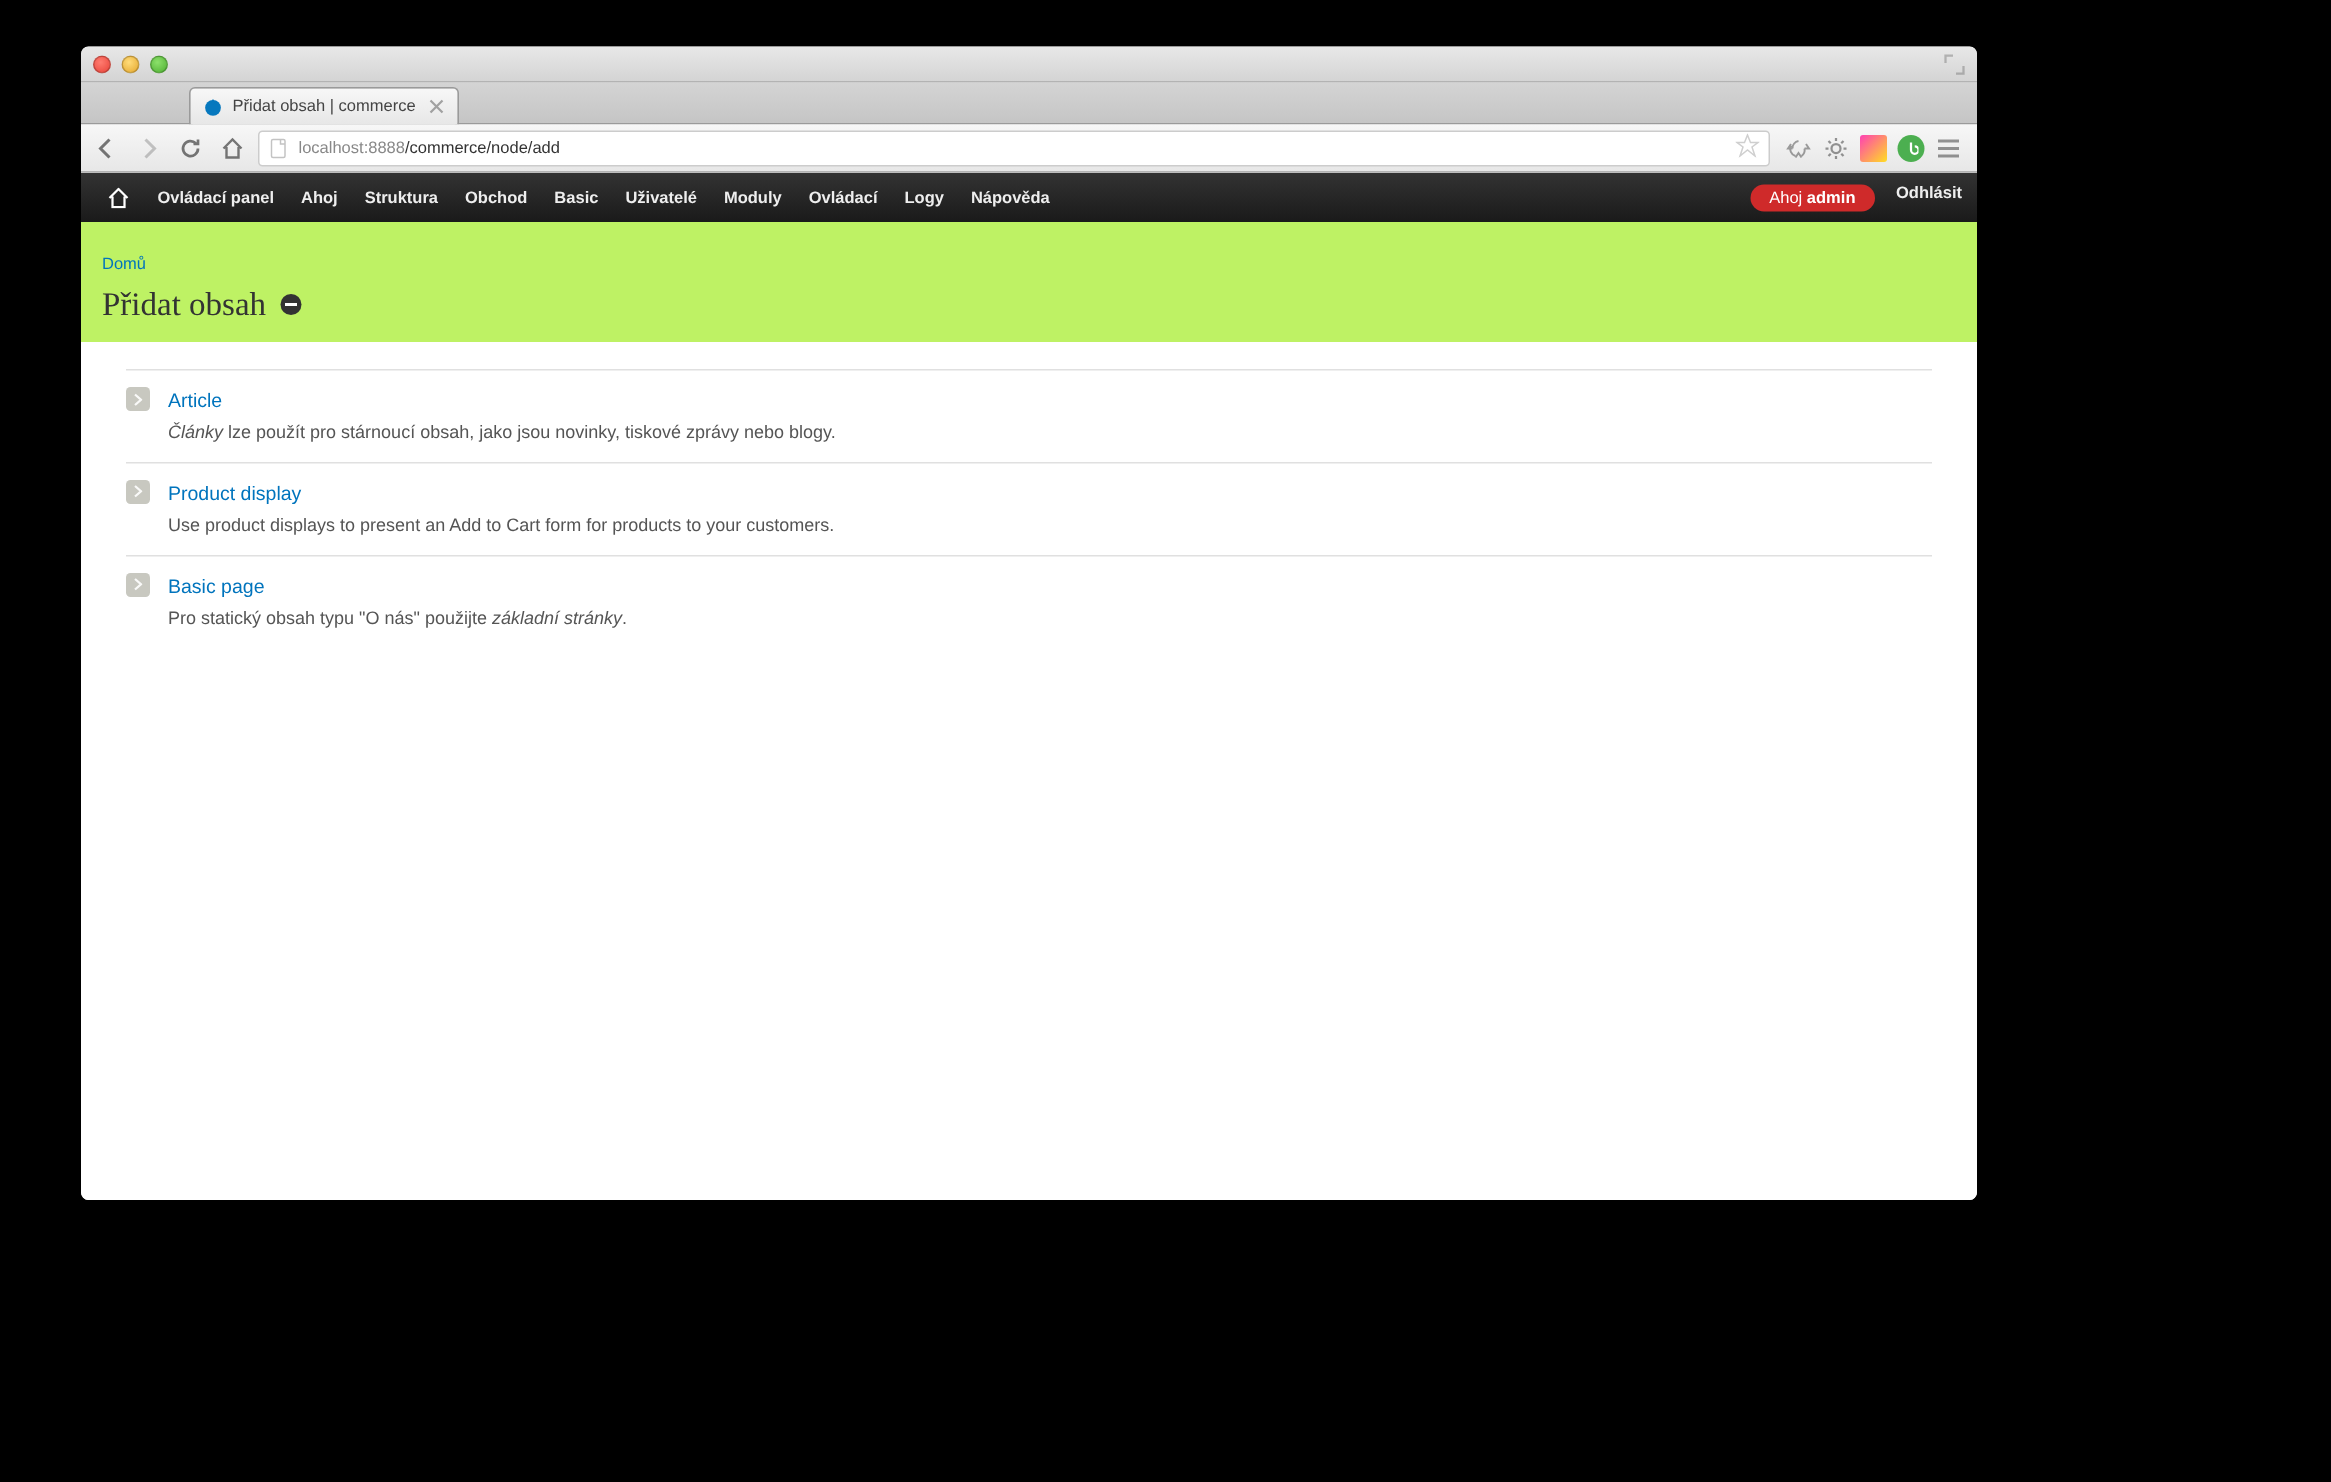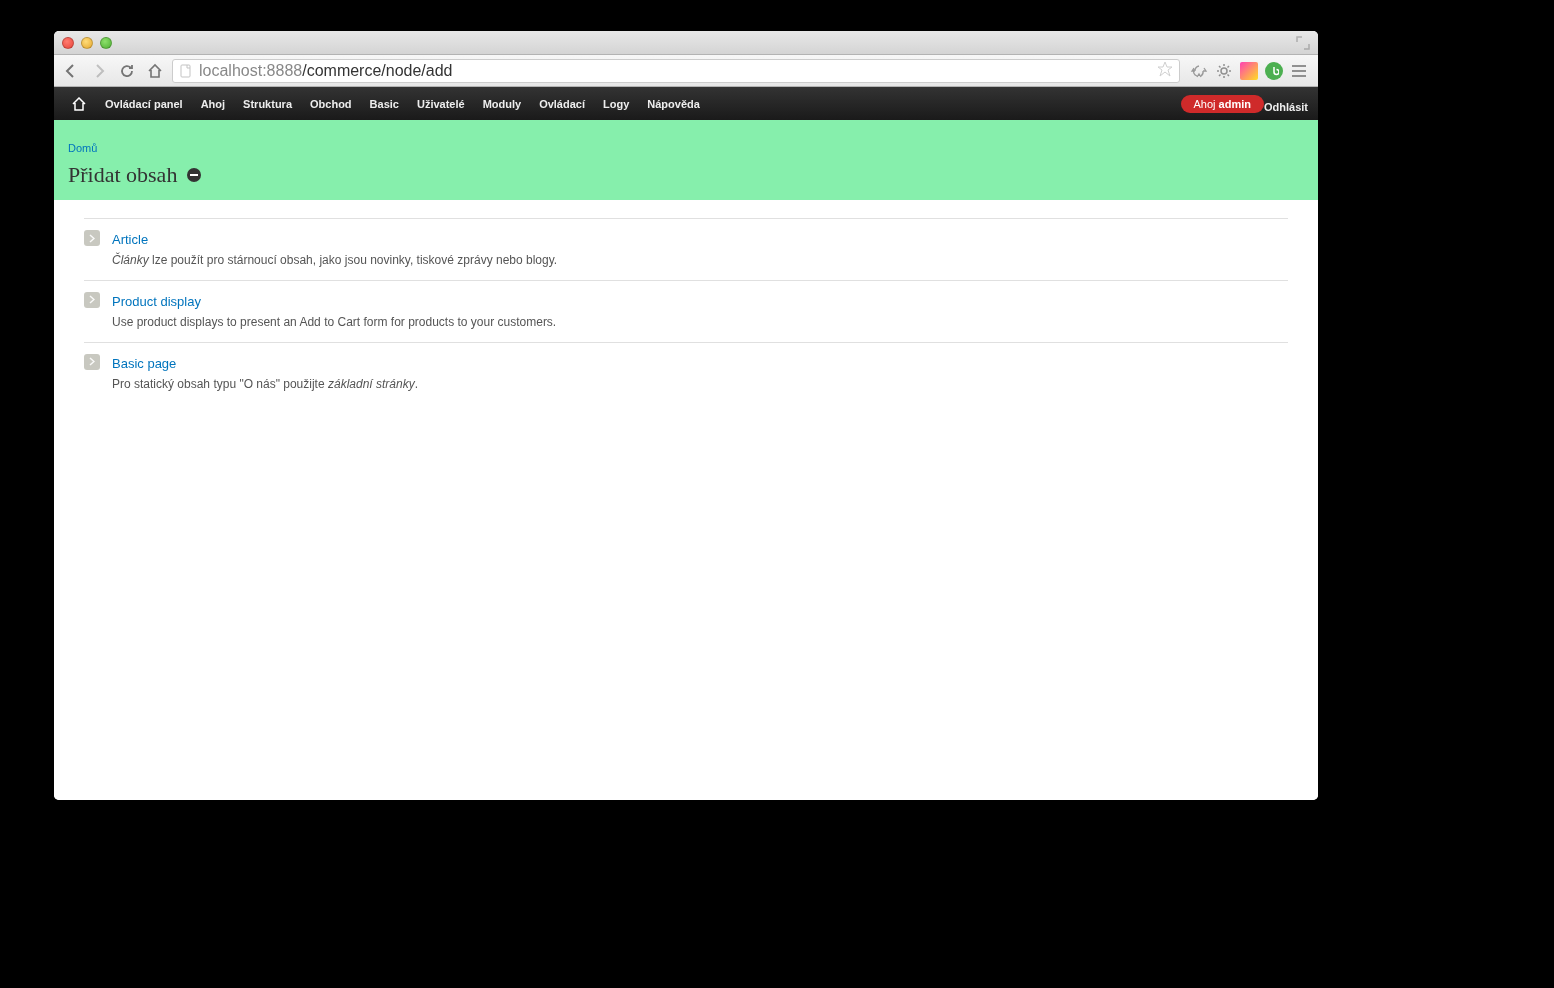--- a/index.html
+++ b/index.html
@@ -30,47 +30,47 @@
     .tab-favicon { width: 14px; height: 14px; margin-right: 6px; }
     .tab-close { margin-left: auto; width: 12px; height: 12px; opacity: 0.5; }
     
     
     .url-toolbar { height: 32px; background: linear-gradient(#f7f7f7, #e7e7e7); 
       border-bottom: 1px solid #b3b3b3; display: flex; align-items: center; padding: 0 6px; gap: 6px; }
     .nav-btn { width: 22px; height: 22px; display: flex; align-items: center; justify-content: center; 
       opacity: 0.65; cursor: pointer; }
     .nav-btn.disabled { opacity: 0.25; }
     .omnibox { flex: 1; height: 24px; background: #fff; border: 1px solid #ccc; border-radius: 3px;
-      display: flex; align-items: center; padding: 0 6px; font-size: 16px; color: #333; }
+      display: flex; align-items: center; padding: 0 6px; font-size: 11px; color: #333; }
     .omnibox-fileicon { width: 14px; height: 14px; margin-right: 6px; opacity: 0.5; }
     .url-host { color: #888; }
     .url-path { color: #333; }
     .omnibox-star { margin-left: auto; opacity: 0.35; width: 16px; }
     .toolbar-right { display: flex; align-items: center; gap: 7px; padding: 0 4px; }
     .tbicon { width: 18px; height: 18px; opacity: 0.55; }
     .color-square { width: 18px; height: 18px; background: linear-gradient(135deg, #ff40b4, #ffde22); border-radius: 2px; }
     .adblock-badge { width: 18px; height: 18px; border-radius: 50%; background: #4caf50; 
       display: flex; align-items: center; justify-content: center; }
     
     
     .page { flex: 1; background: #fff; overflow: auto; }
     
     .drupal-toolbar { height: 33px; background: linear-gradient(#333, #1a1a1a); 
       display: flex; align-items: center; padding: 0 10px 0 8px; font-size: 11px; }
     .drupal-home-icon { display: flex; align-items: center; padding: 0 10px; }
     .drupal-menu { display: flex; }
     .drupal-menu-item { color: #eee; padding: 0 9px; height: 25px; display: flex; 
       align-items: center; cursor: pointer; font-weight: bold; }
-    .drupal-right { margin-left: auto; display: flex; align-items: flex-end; gap: 0; }
+    .drupal-right { margin-left: auto; display: flex; align-items: flex-start; gap: 14px; }
     .hello-pill { background: #cf2a2a; color: #fff; padding: 3px 13px; border-radius: 11px; 
       font-size: 11px; }
     .hello-pill b { font-weight: bold; }
     .logout-link { color: #eee; cursor: pointer; font-weight: bold; }
     
-    .page-header-region { background: #86efac; padding: 18px 14px 12px; }
+    .page-header-region { background: #bef264; padding: 18px 14px 12px; }
     .breadcrumb-link { color: #0074bd; font-size: 11px; cursor: pointer; }
     .page-title-row { display: flex; align-items: center; gap: 10px; margin-top: 6px; }
     .page-title { font-family: Georgia, serif; font-size: 22px; color: #333; font-weight: normal; }
     .title-badge { width: 14px; height: 14px; background: #333; border-radius: 50%; position: relative; }
     .title-badge::after { content: ""; position: absolute; left: 3px; top: 6px; width: 8px; height: 2px; background: #fff; }
     
     .content-region { padding: 14px 30px; }
     .content-list { margin: 4px auto; }
     .node-type-row { border-top: 1px solid #e0e0e0; padding: 11px 0 11px 28px; position: relative; }
     .node-type-row:first-child { border-top: 1px solid #e0e0e0; }
@@ -93,20 +93,36 @@
         <div class="traffic-light tl-yellow"></div>
         <div class="traffic-light tl-green"></div>
       </div>
       <div class="window-fullscreen">
         <svg viewBox="0 0 14 14">
             <path d="M1 6 L1 1 L6 1 M8 13 L13 13 L13 8" stroke="#666" stroke-width="1.5" fill="none"></path>
           </svg>
       </div>
     </div>
 
+    <div class="tab-strip">
+      <div class="browser-tab">
+        <span class="tab-favicon">
+          <svg viewBox="0 0 16 16">
+              <circle cx="8" cy="9" r="6" fill="#0678be"></circle>
+              <path d="M8 2 Q6 5 8 7 Q10 5 8 2" fill="#0678be"></path>
+            </svg>
+        </span>
+        <span>Přidat obsah | commerce</span>
+        <span class="tab-close">
+          <svg viewBox="0 0 12 12">
+              <path d="M2 2 L10 10 M10 2 L2 10" stroke="#555" stroke-width="1.5"></path>
+            </svg>
+        </span>
+      </div>
+    </div>
 
     <div class="url-toolbar">
       <div class="nav-btn">
         <svg width="18" height="18" viewBox="0 0 18 18">
             <path d="M11 3 L5 9 L11 15" stroke="#333" stroke-width="2" fill="none"></path>
           </svg>
       </div>
       <div class="nav-btn disabled">
         <svg width="18" height="18" viewBox="0 0 18 18">
             <path d="M7 3 L13 9 L7 15" stroke="#333" stroke-width="2" fill="none"></path>

